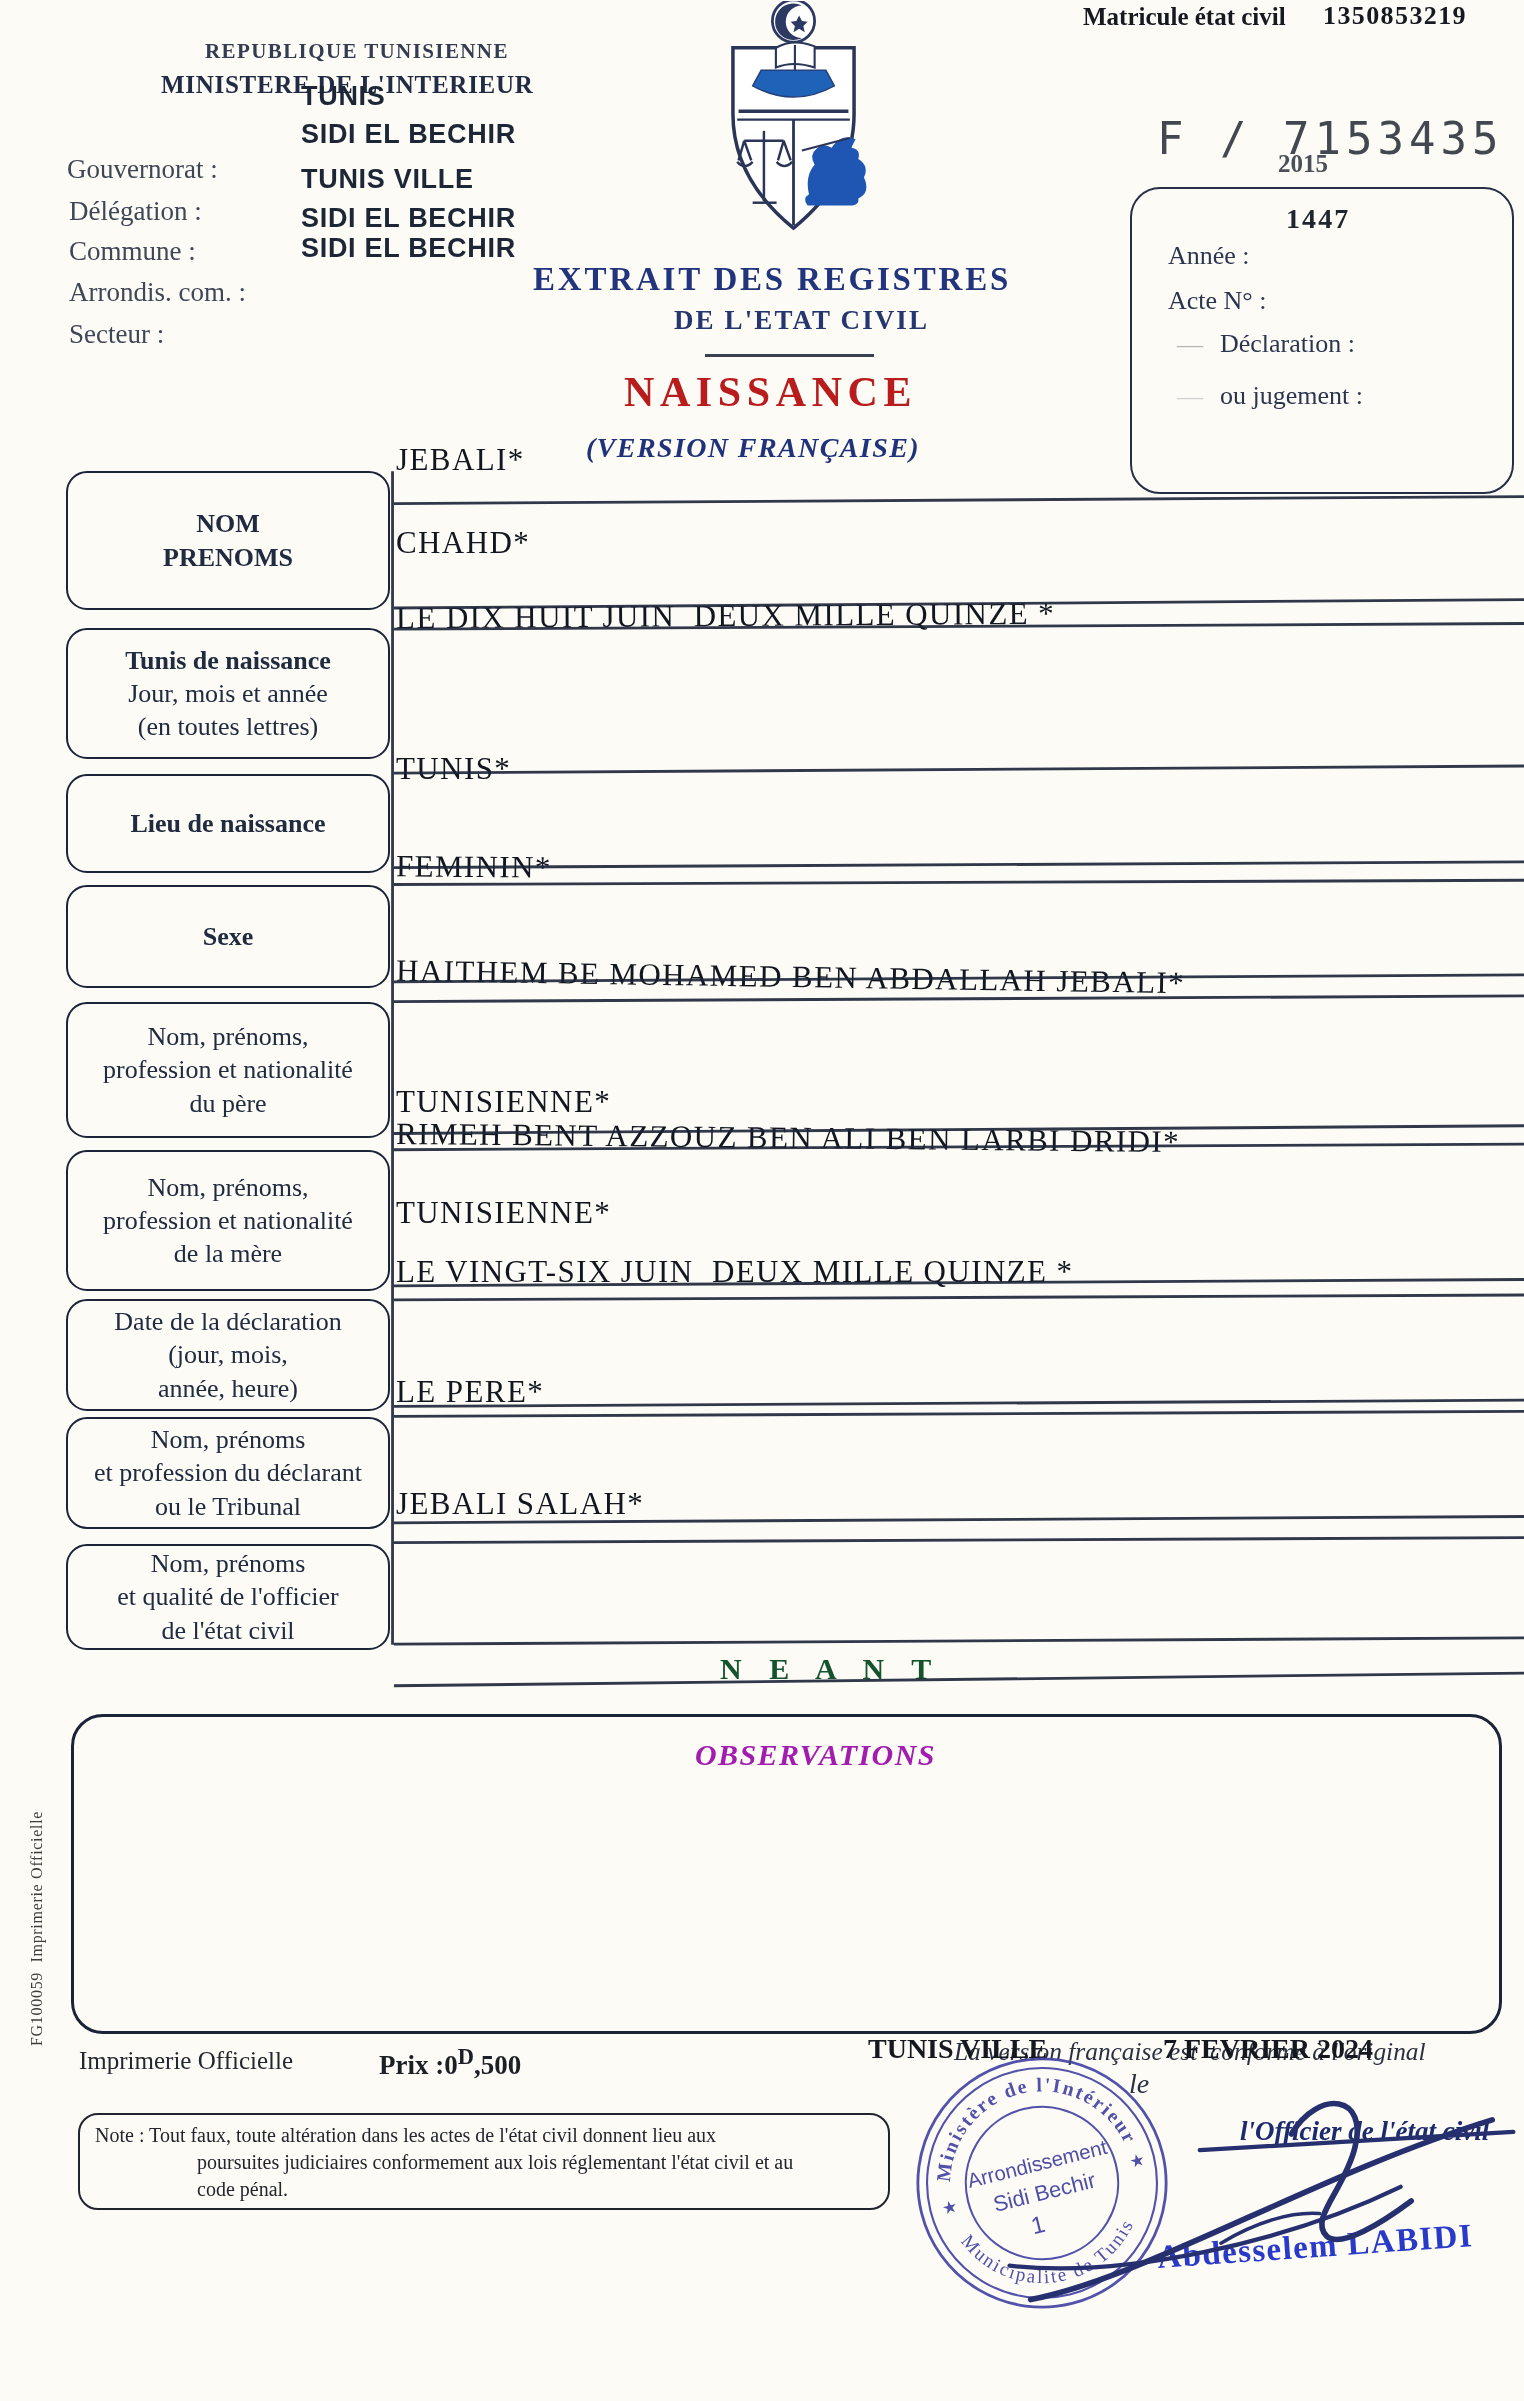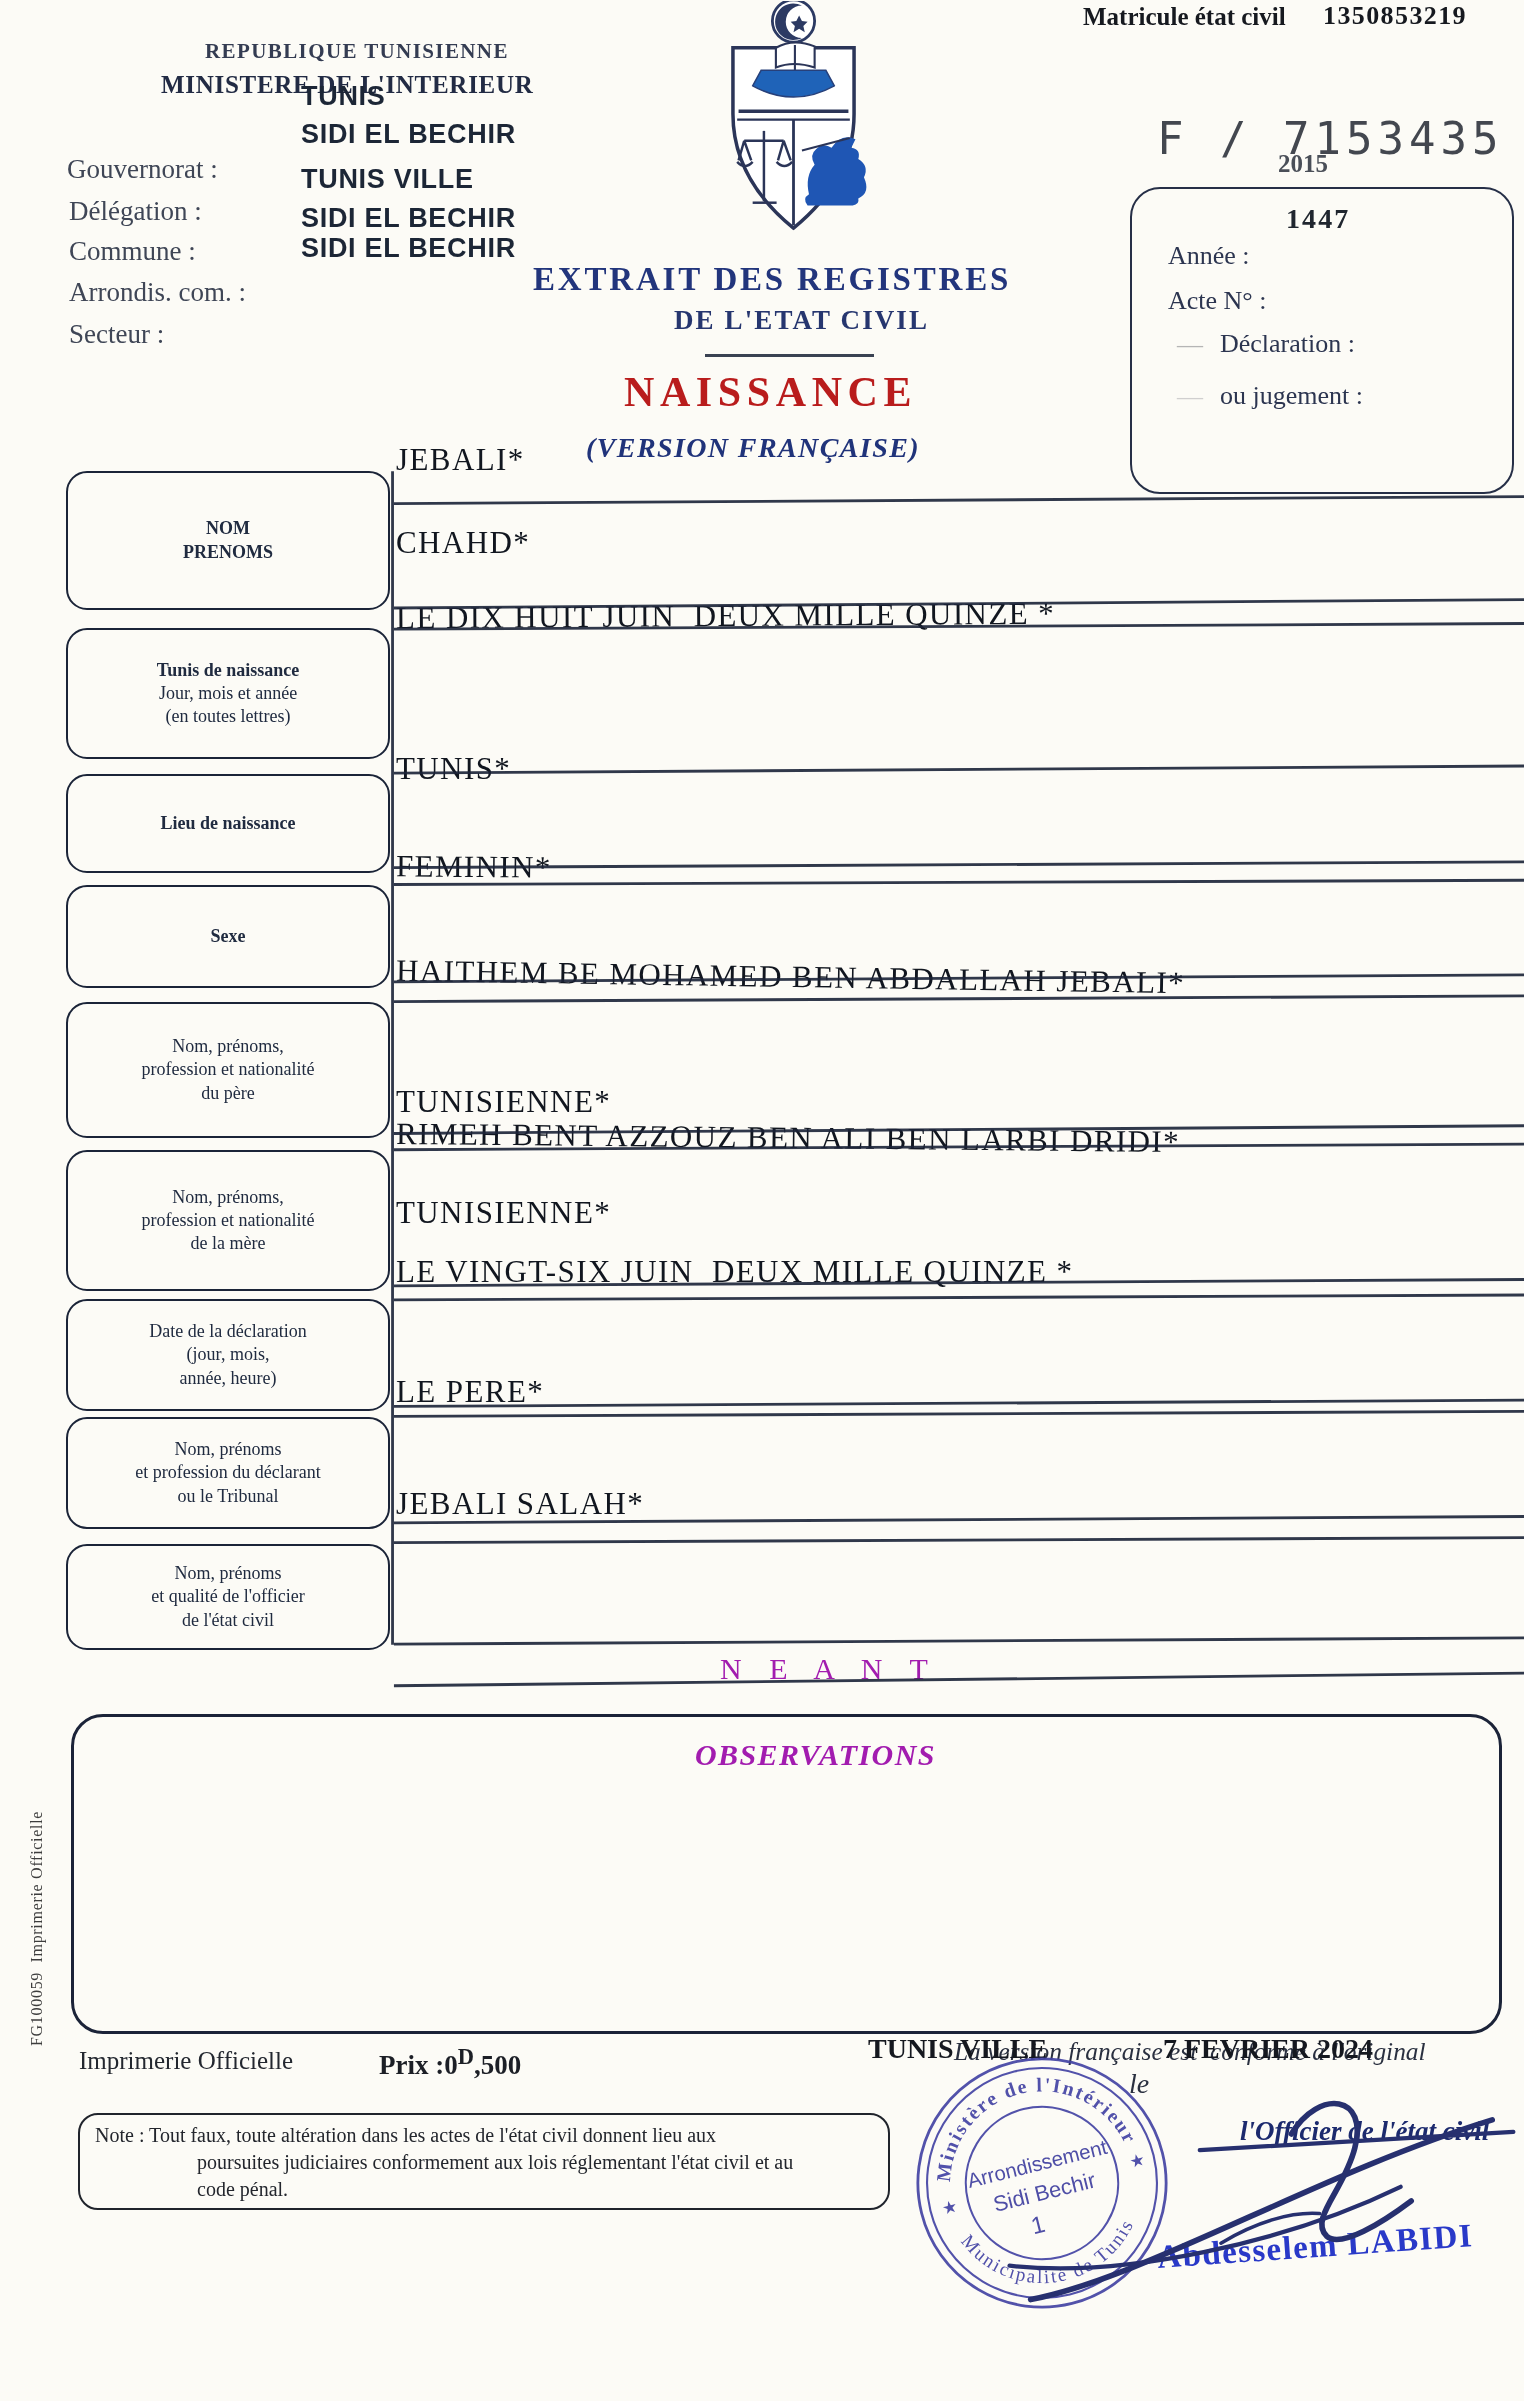--- a/index.html
+++ b/index.html
@@ -22,24 +22,24 @@
   .a1447{font-size:28px;font-weight:bold;color:#20262f;letter-spacing:2.1px;}
   
   .t1{font-size:33px;font-weight:bold;letter-spacing:2.8px;color:#22357c;}
   .t2{font-size:27px;font-weight:bold;letter-spacing:2.1px;color:#26366f;}
   .tmain{font-size:42px;font-weight:bold;letter-spacing:5.6px;color:#b91c1c;}
   .tsub{font-size:28px;font-weight:bold;font-style:italic;letter-spacing:1.4px;color:#20337a;}
   .trule{background:#3a4252;height:2.8px;}
   
   .lblbox{position:absolute;left:66px;width:320px;border:2.8px solid #1b2438;border-radius:21px;
           display:flex;flex-direction:column;align-items:center;justify-content:center;
-          text-align:center;color:#202b40;font-size:18px;line-height:1.28;background:transparent;z-index:2;}
+          text-align:center;color:#202b40;font-size:26px;line-height:1.28;background:transparent;z-index:2;}
   .lblbox .b{font-weight:bold;}
   .val{position:absolute;font-size:31px;letter-spacing:1.4px;color:#11161f;white-space:pre;z-index:2;}
-  .neant{font-size:30px;font-weight:normal;letter-spacing:10px;color:#a21caf;}
+  .neant{font-size:30px;font-weight:bold;letter-spacing:10px;color:#14532d;}
   .obst{font-size:30px;font-weight:bold;font-style:italic;letter-spacing:1.4px;color:#a21caf;}
   .bigbox{border:3.5px solid #1b2338;border-radius:32px;}
   
   .cert-it{font-size:25.4px;font-style:italic;color:#2a3040;white-space:pre;}
   .cert-b{font-size:28px;font-weight:bold;color:#15181f;white-space:pre;}
   .imprim{font-size:25px;color:#23272f;}
   .prix{font-size:27px;font-weight:bold;color:#1c1f26;}
   .notebox{border:2.8px solid #20242c;border-radius:20px;}
   .note{font-size:20px;color:#23262d;line-height:1.35;}
   .offt{font-size:27px;font-weight:bold;font-style:italic;color:#1c2a6e;white-space:pre;}

